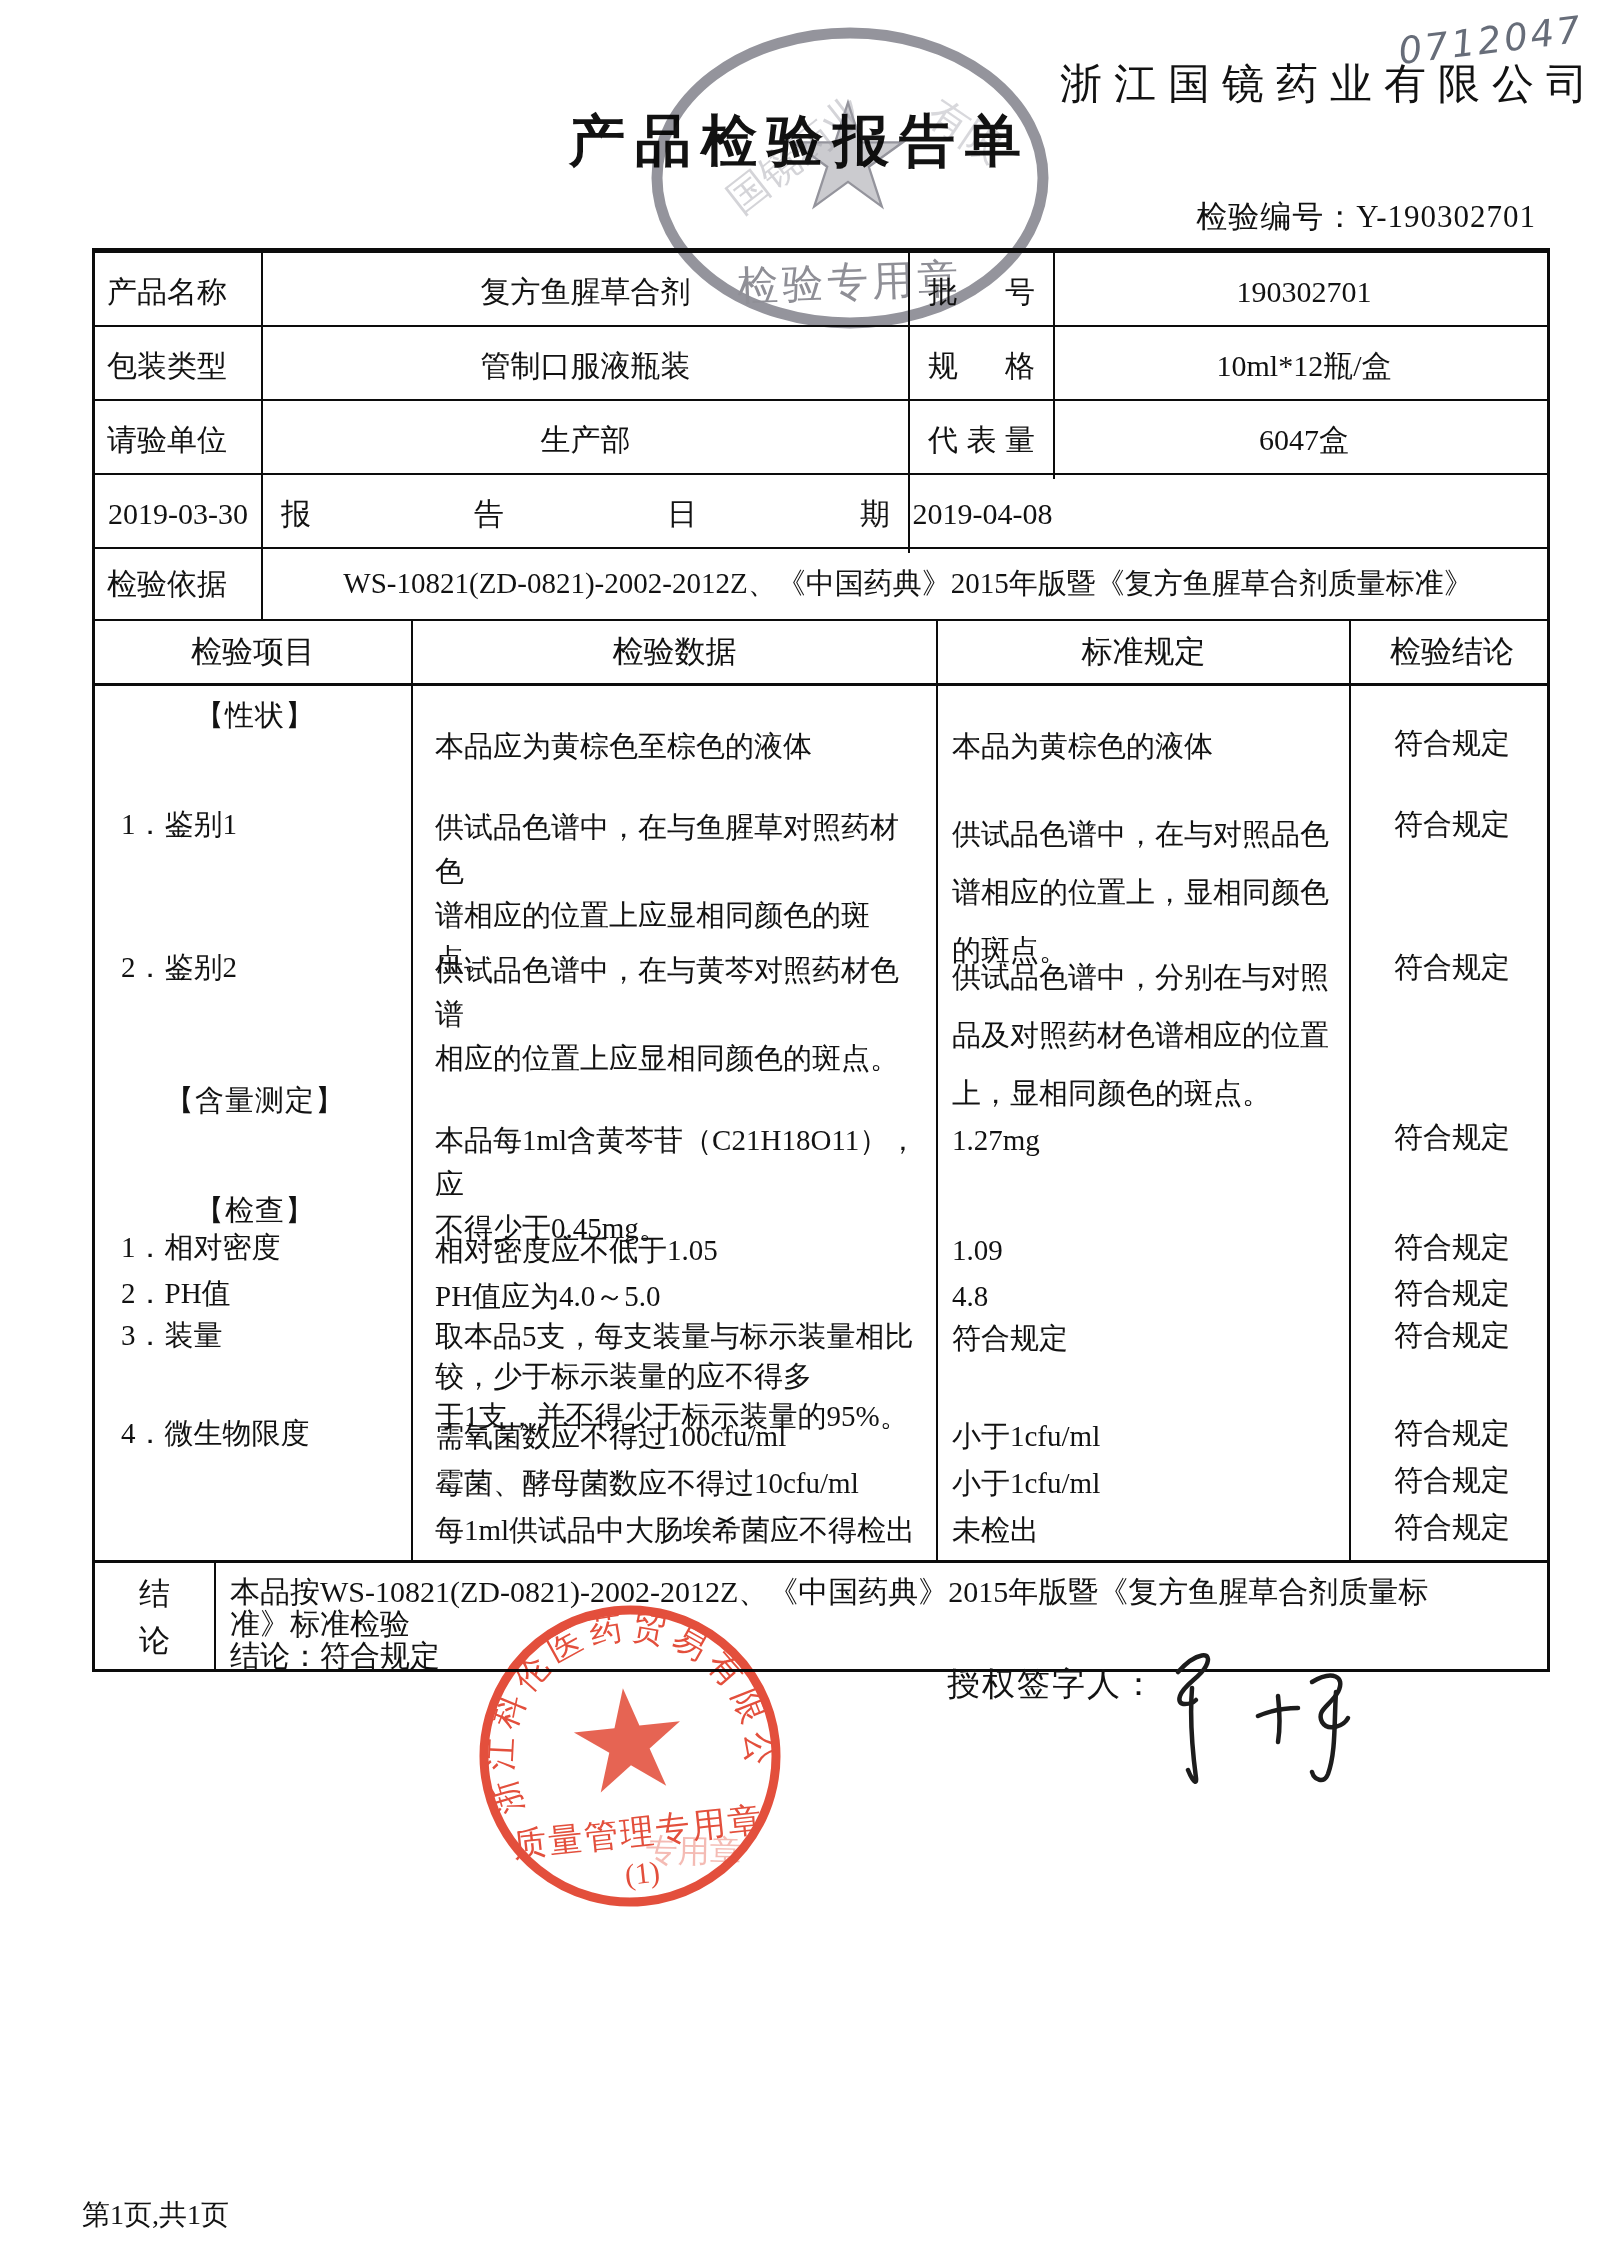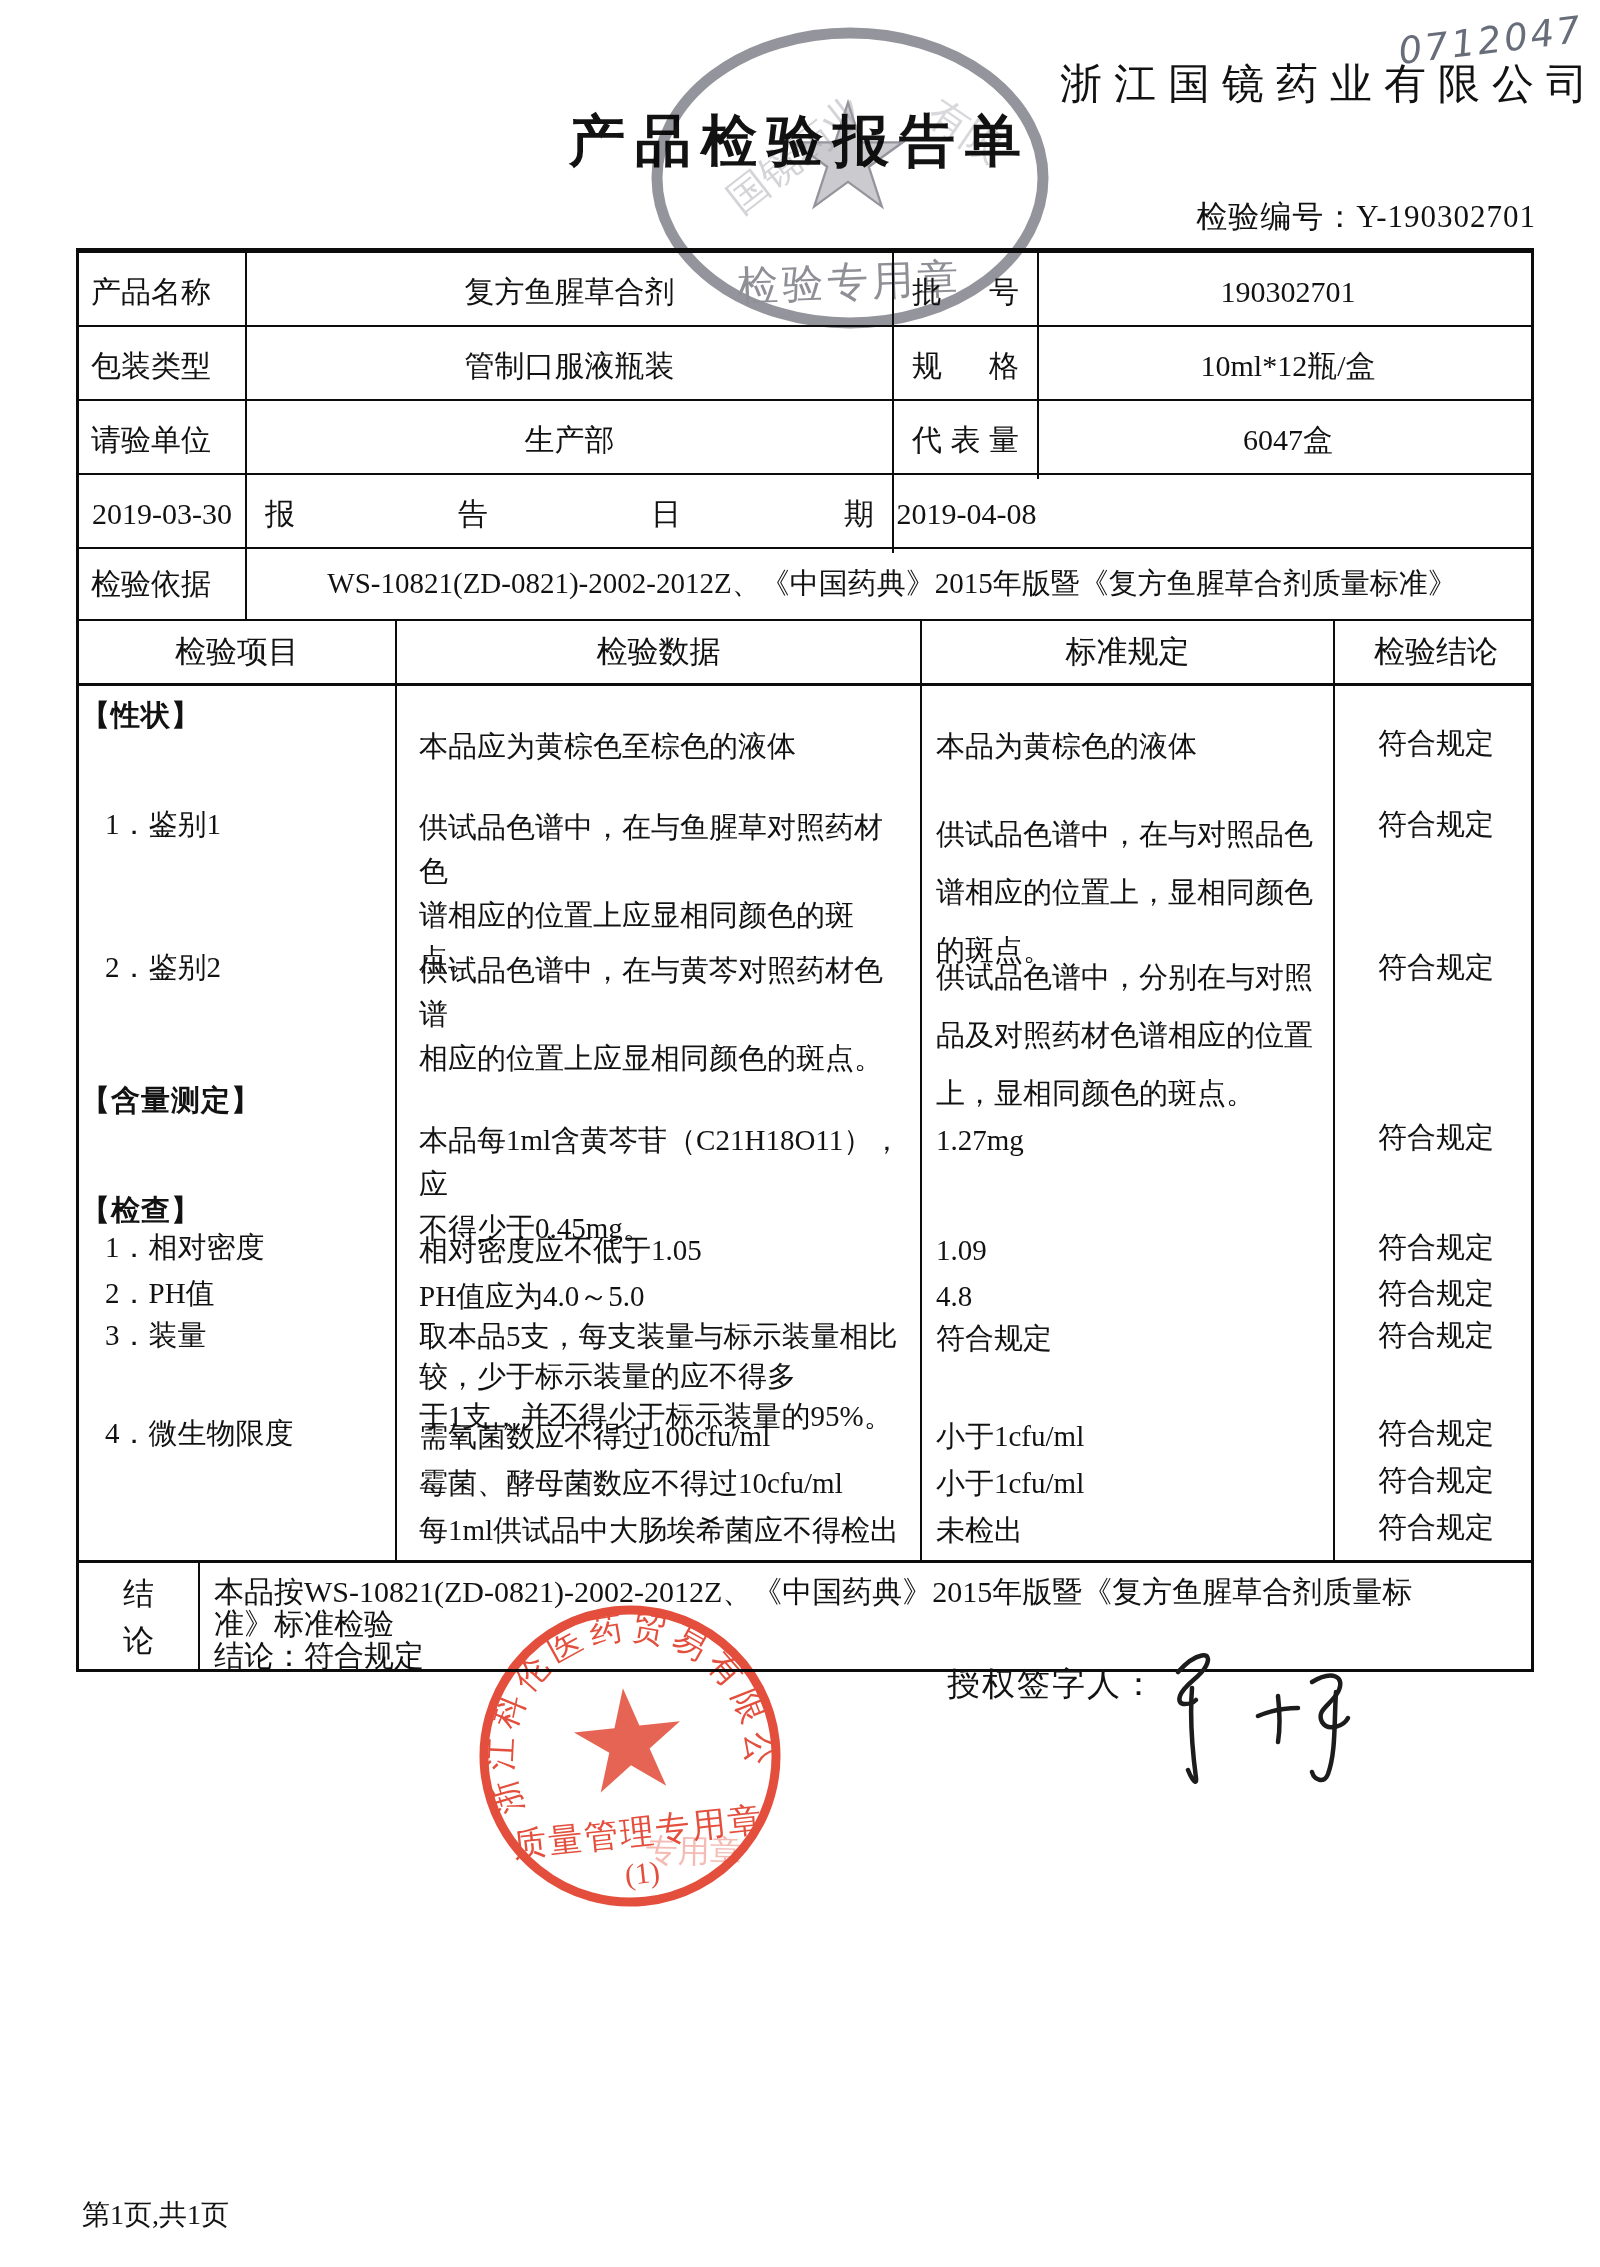--- a/index.html
+++ b/index.html
@@ -10,21 +10,21 @@
   .handwriting{position:absolute;left:1398px;top:18px;width:200px;
     font-family:"DejaVu Sans",sans-serif;font-style:italic;font-size:37px;color:#676d79;
     transform:rotate(-7deg);letter-spacing:3px;}
   .company{position:absolute;left:0;top:56px;width:100%;text-align:right;
     font-size:42px;letter-spacing:12px;}
   .doc-title{position:absolute;left:0;top:104px;width:100%;text-align:center;
     font-size:56px;font-weight:700;letter-spacing:10px;}
   .report-no{position:absolute;right:64px;top:196px;font-size:31px;letter-spacing:1px;}
 
   
-  .doc-table{position:absolute;left:76px;top:248px;width:1458px;
+  .doc-table{position:absolute;left:92px;top:248px;width:1458px;
     border:3px solid #0c0c0c;border-top-width:5px;box-sizing:border-box;font-size:30px;}
   .irow{display:grid;grid-template-columns:168px 647px 145px 498px;height:72px;
     border-bottom:2px solid #0c0c0c;}
   .irow>div{display:flex;align-items:center;box-sizing:border-box;}
   .cell-r{border-right:2px solid #0c0c0c;}
   .ilabel{padding-left:12px;}
   .ivalue{justify-content:center;text-align:center;}
   .jlabel{display:block;line-height:70px;text-align:justify;text-align-last:justify;
     padding:4px 18px;box-sizing:border-box;width:100%;}
   .basis-row{display:grid;grid-template-columns:168px 1290px;height:70px;
@@ -34,21 +34,21 @@
 
   .hrow{display:grid;grid-template-columns:318px 525px 413px 202px;height:62px;
     border-bottom:3px solid #0c0c0c;font-size:31px;}
   .hrow>div{display:flex;align-items:center;justify-content:center;box-sizing:border-box;}
 
   .tbody{position:relative;height:874px;border-bottom:3px solid #0c0c0c;font-size:29px;}
   .vline{position:absolute;top:0;bottom:0;width:2px;background:#0c0c0c;}
   .brow{position:absolute;left:0;right:0;display:grid;
     grid-template-columns:318px 525px 413px 202px;}
   .bi{padding-left:26px;box-sizing:border-box;}
-  .bi.sec{padding-left:2px;font-weight:700;letter-spacing:1px;}
+  .bi.sec{padding-left:2px;font-weight:400;letter-spacing:1px;text-align:center;}
   .bs{padding:0 16px 0 22px;line-height:44px;white-space:pre-line;box-sizing:border-box;}
   .bd{padding:0 10px 0 14px;line-height:44px;white-space:pre-line;box-sizing:border-box;}
   .bd.lh-wide{line-height:58px;}
   .bc{text-align:center;}
 
   .concl-row{display:grid;grid-template-columns:121px 1337px;height:106px;}
   .concl-label{display:flex;flex-direction:column;align-items:center;justify-content:space-evenly;
     border-right:2px solid #0c0c0c;font-size:31px;box-sizing:border-box;padding:4px 0;}
   .concl-text{font-size:30px;line-height:32px;padding:3px 10px 0 14px;white-space:pre-line;
     box-sizing:border-box;margin-top:10px;}

